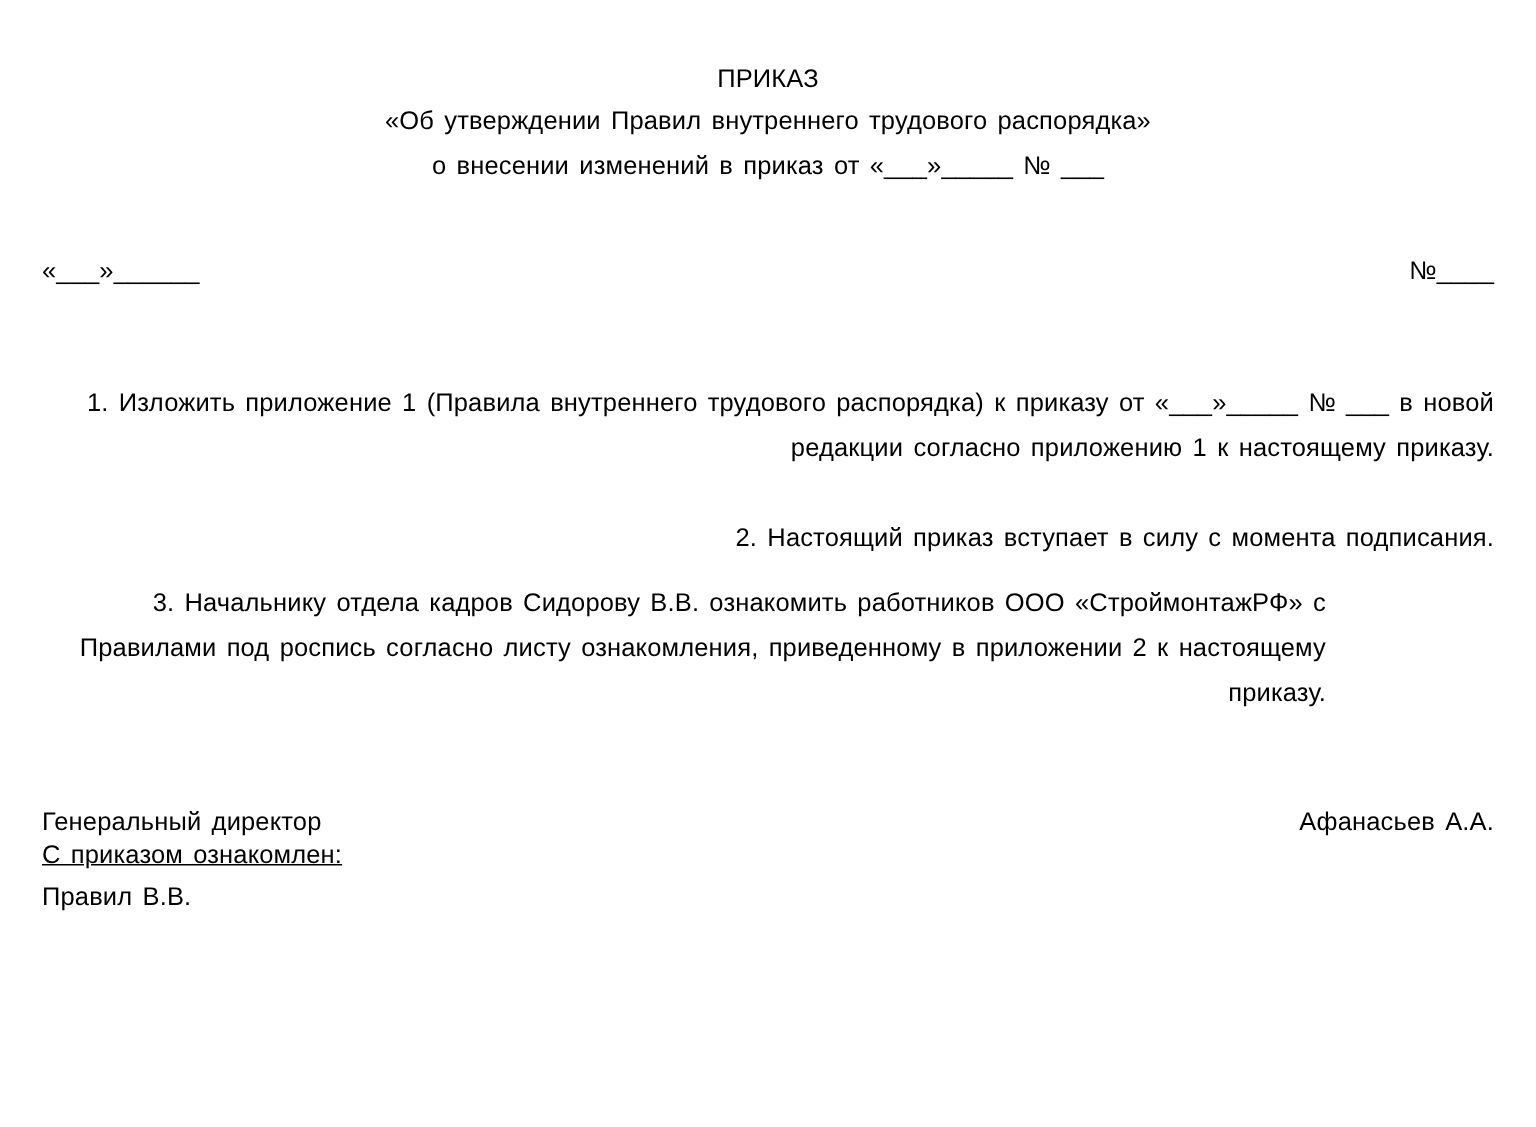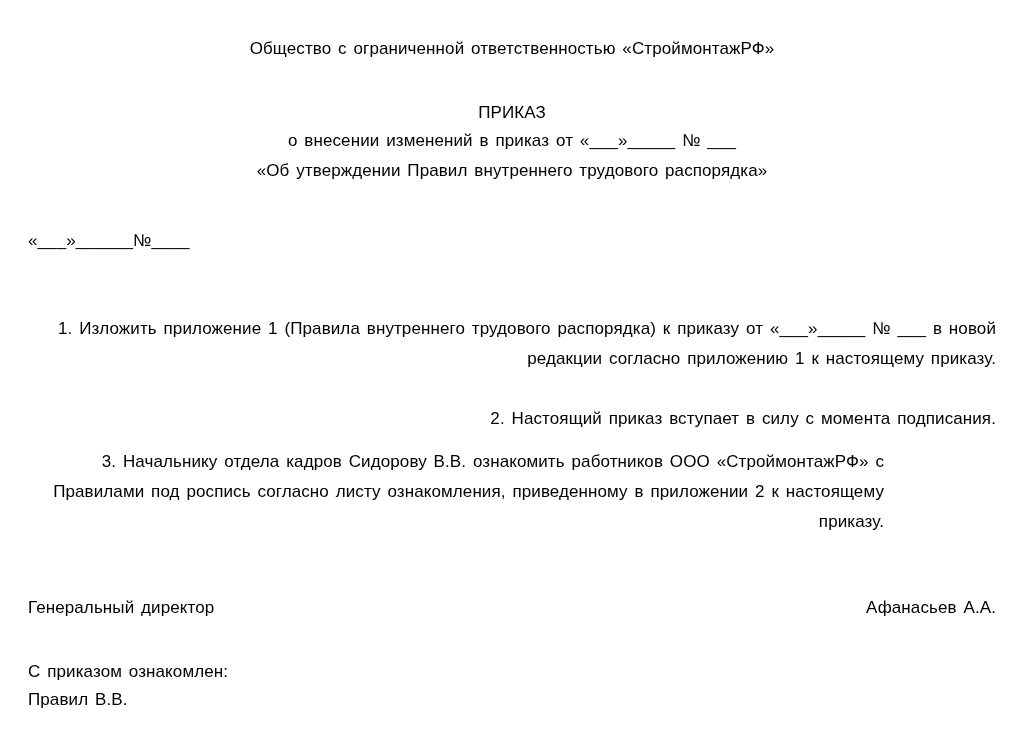--- a/index.html
+++ b/index.html
@@ -36,57 +36,56 @@
     margin-top: 42px;
     line-height: 22px;
   }
   .order-subtitle {
     margin-top: 2px;
     line-height: 30px;
   }
   .date-number-row {
     margin-top: 44px;
     display: flex;
-    justify-content: flex-start;
+    justify-content: space-between;
     align-items: baseline;
     line-height: 22px;
   }
   .para {
     line-height: 30px;
     text-align: right;
   }
   .para-1 { margin-top: 62px; max-width: 972px; }
   .para-2 { margin-top: 30px; }
   .para-3 { margin-top: 13px; max-width: 856px; }
   .sig-row {
     display: flex;
     justify-content: space-between;
     align-items: baseline;
     line-height: 22px;
     gap: 24px;
   }
   .sig-row-director { margin-top: 60px; }
   .ack-line {
-    margin-top: 42px;
     line-height: 22px;
+    text-decoration: underline;
   }
   .sig-row-hr { margin-top: 6px; }
 </style>
 </head>
 <body>
 
 <div class="page">
 
-  <div class="company-line center">Общество с ограниченной ответственностью «СтроймонтажРФ»</div>
 
   <div class="order-title center">ПРИКАЗ</div>
 
   <div class="order-subtitle center">
+    <div>«Об утверждении Правил внутреннего трудового распорядка»</div>
     <div>о внесении изменений в приказ от «___»_____ № ___</div>
-    <div>«Об утверждении Правил внутреннего трудового распорядка»</div>
   </div>
 
   <div class="date-number-row">
     <span>«___»______</span>
     <span>№____</span>
   </div>
 
   <div class="para para-1">1. Изложить приложение 1 (Правила внутреннего трудового распорядка) к приказу от «___»_____ № ___ в новой редакции согласно приложению 1 к настоящему приказу.</div>
 
   <div class="para para-2">2. Настоящий приказ вступает в силу с момента подписания.</div>

